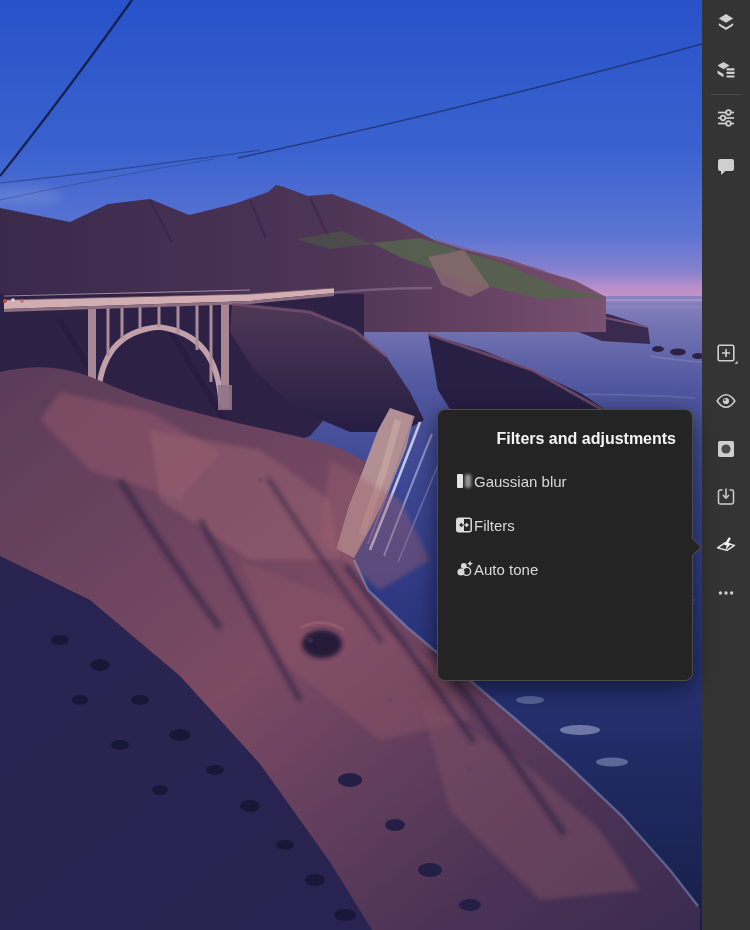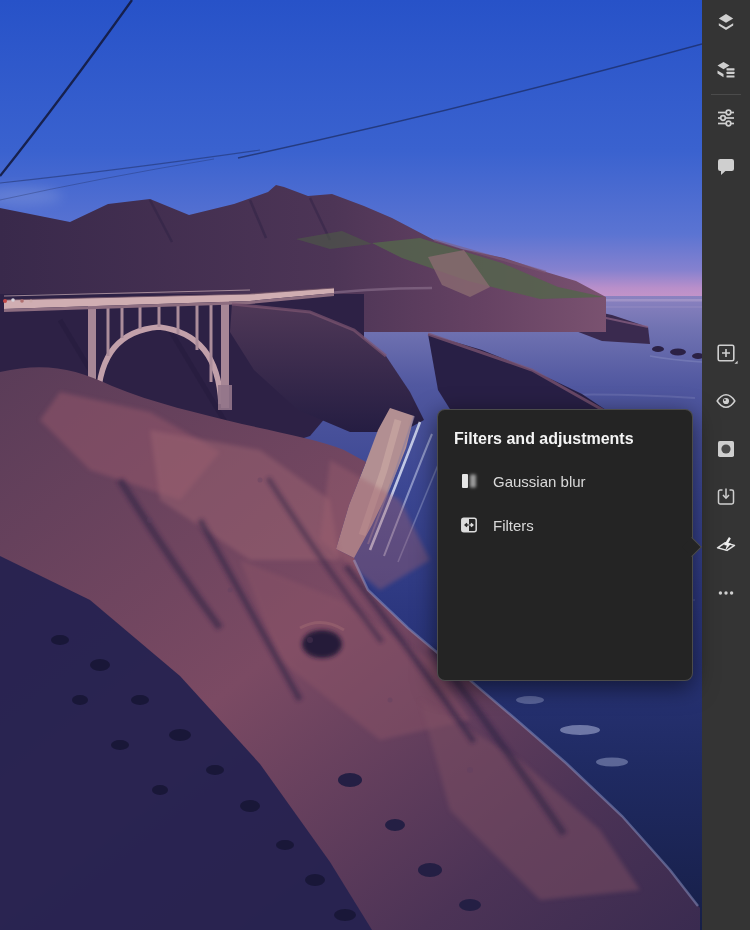--- a/index.html
+++ b/index.html
@@ -1,17 +1,17 @@
 <!DOCTYPE html>
 <html><head>
 <meta charset="utf-8">
 <style>
   html,body{margin:0;padding:0;background:#101010;}
   .app{position:relative;width:750px;height:930px;overflow:hidden;background:#0c4a6e;
-       font-family:"Liberation Sans",sans-serif;}
+       font-family:"Liberation Sans",sans-serif;text-align:right;}
   
   .canvas-area{position:absolute;left:0;top:0;width:702px;height:930px;overflow:hidden;}
   .canvas-area svg{display:block;width:100%;height:100%;}
   
   .sidebar{position:absolute;right:0;top:0;width:48px;height:930px;background:#343434;}
   .tb-group{position:absolute;left:0;right:0;}
   .tb-group.top{top:6px;}
   .tb-group.tools{top:337px;}
   .tb-btn{width:32px;height:32px;margin:0 auto 16px auto;display:flex;align-items:center;
           justify-content:center;border-radius:4px;cursor:pointer;}
@@ -19,21 +19,21 @@
   .tb-divider{height:1px;background:#4b4b4b;margin:-8px 9px 7px 9px;}
   .tb-icon{display:flex;}
   
   .popup{position:absolute;left:437px;top:409px;width:256px;height:272px;box-sizing:border-box;
          background:#242424;border:1px solid rgba(255,255,255,0.18);border-radius:8px;
          box-shadow:0 6px 24px rgba(0,0,0,0.55);z-index:5;}
   .popup-caret{position:absolute;right:-7px;top:130px;width:13px;height:13px;background:#242424;
          border-top:1px solid rgba(255,255,255,0.18);border-right:1px solid rgba(255,255,255,0.18);
          transform:rotate(45deg);}
   .popup-title{padding:18px 16px 9px 16px;font-size:16px;line-height:22px;font-weight:bold;color:#f4f4f4;}
-  .menu-item{height:44px;display:flex;align-items:center;padding:0 12px 0 21px;gap:14px;cursor:pointer;}
+  .menu-item{height:44px;display:flex;align-items:center;padding:0 12px 0 16px;cursor:pointer;}
   .menu-icon{width:20px;height:20px;display:flex;align-items:center;justify-content:center;}
   .menu-icon svg{width:20px;height:20px;}
   .menu-label{font-size:15px;color:#d9d9d9;white-space:nowrap;}
 </style>
 </head>
 <body>
 
 <div class="app">
 
   <div class="canvas-area">
@@ -228,20 +228,31 @@
           <span class="menu-icon">
             <svg viewBox="0 0 20 20">
               <rect x="2.8" y="3.2" width="14.4" height="13.6" rx="2" fill="none" stroke="#dcdcdc" stroke-width="1.5"></rect>
               <path d="M4.6 3.2 h5.4 v13.6 h-5.4 a1.8 1.8 0 0 1 -1.8 -1.8 v-10 a1.8 1.8 0 0 1 1.8 -1.8 z" fill="#dcdcdc"></path>
               <path d="M9.6 10 H6.4 M8 8.2 L6 10 L8 11.8" stroke="#2c2c2c" stroke-width="1.3" fill="none"></path>
               <path d="M10.4 10 h3.2 M12 8.2 L14 10 L12 11.8" stroke="#dcdcdc" stroke-width="1.3" fill="none"></path>
             </svg>
           </span>
           <span class="menu-label">Filters</span>
         </div>
+        <div class="menu-item">
+          <span class="menu-icon">
+            <svg viewBox="0 0 20 20" fill="none" stroke="#d8d8d8">
+              <circle cx="7" cy="13" r="3.6" fill="#d8d8d8" stroke="none"></circle>
+              <circle cx="12.6" cy="12.4" r="4" stroke-width="1.4"></circle>
+              <circle cx="9.8" cy="6.8" r="2.9" fill="#d8d8d8" stroke="none"></circle>
+              <path d="M16 1.6 L16.9 3.7 L19 4.6 L16.9 5.5 L16 7.6 L15.1 5.5 L13 4.6 L15.1 3.7 Z" fill="#d8d8d8" stroke="none"></path>
+            </svg>
+          </span>
+          <span class="menu-label">Auto tone</span>
+        </div>
       </div>
   </div>
 
   <div class="sidebar">
     <div class="tb-group top">
         <div class="tb-btn">
           <span class="tb-icon">
             <svg viewBox="0 0 24 24" fill="#cfcfcf">
               <path d="M12 4 L19.2 8.4 L12 12.8 L4.8 8.4 Z"></path>
               <path d="M4.8 13.2 L12 17.6 L19.2 13.2 L19.2 15.6 L12 20 L4.8 15.6 Z"></path>

